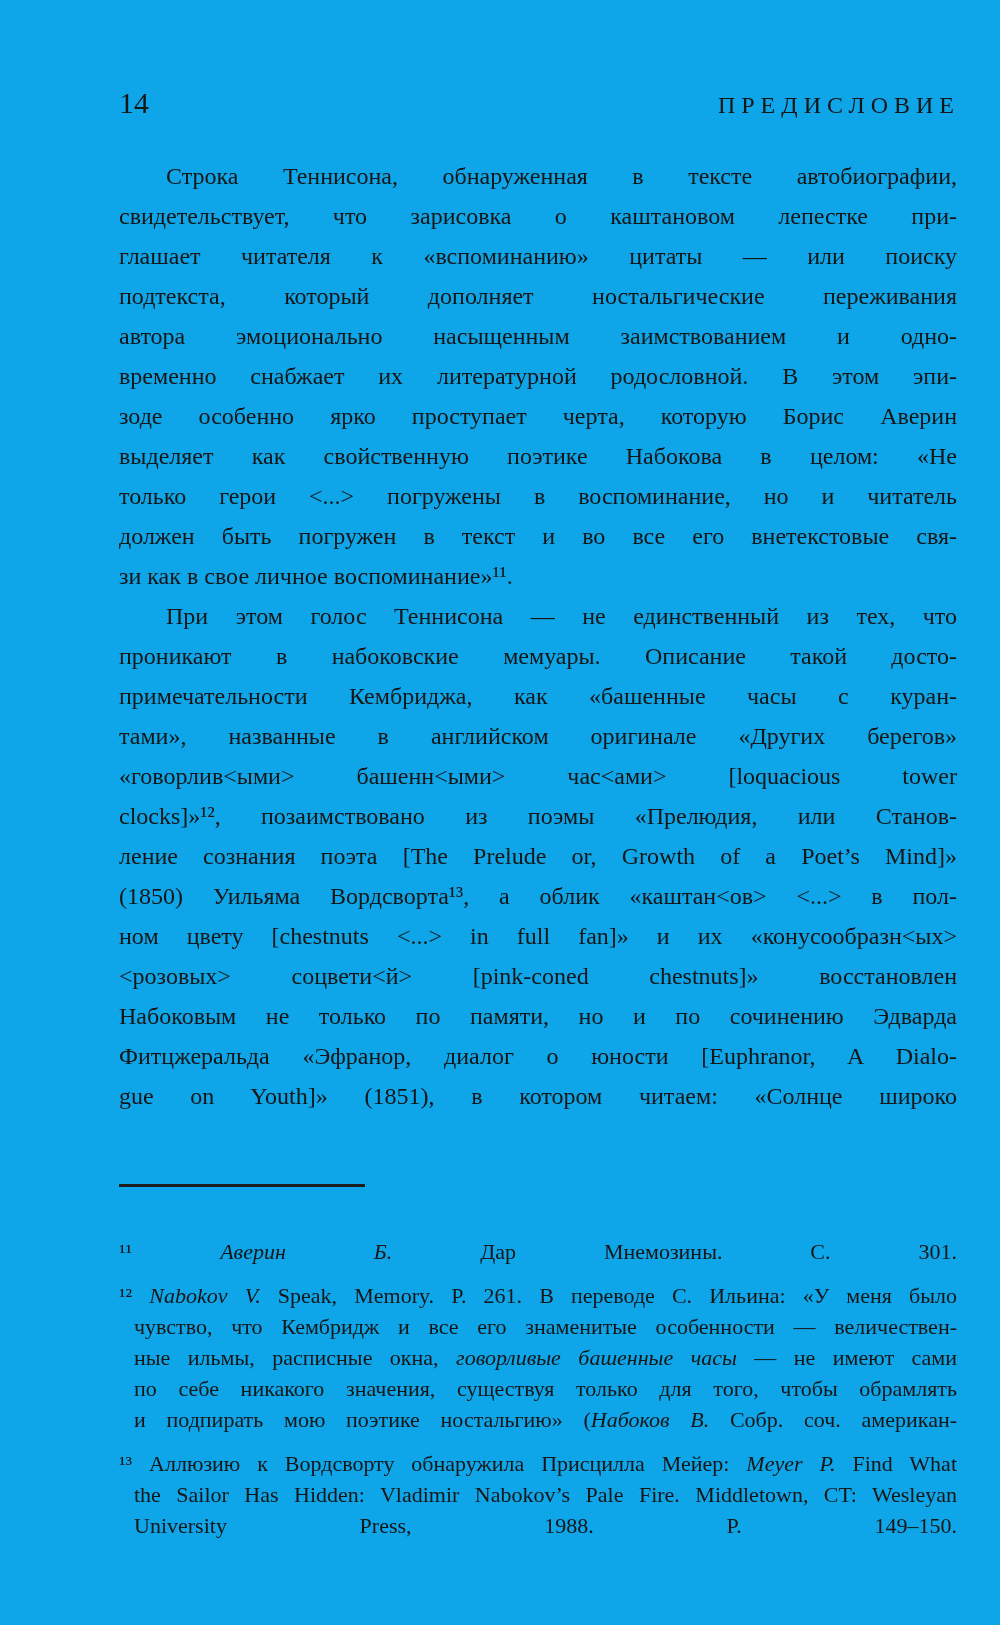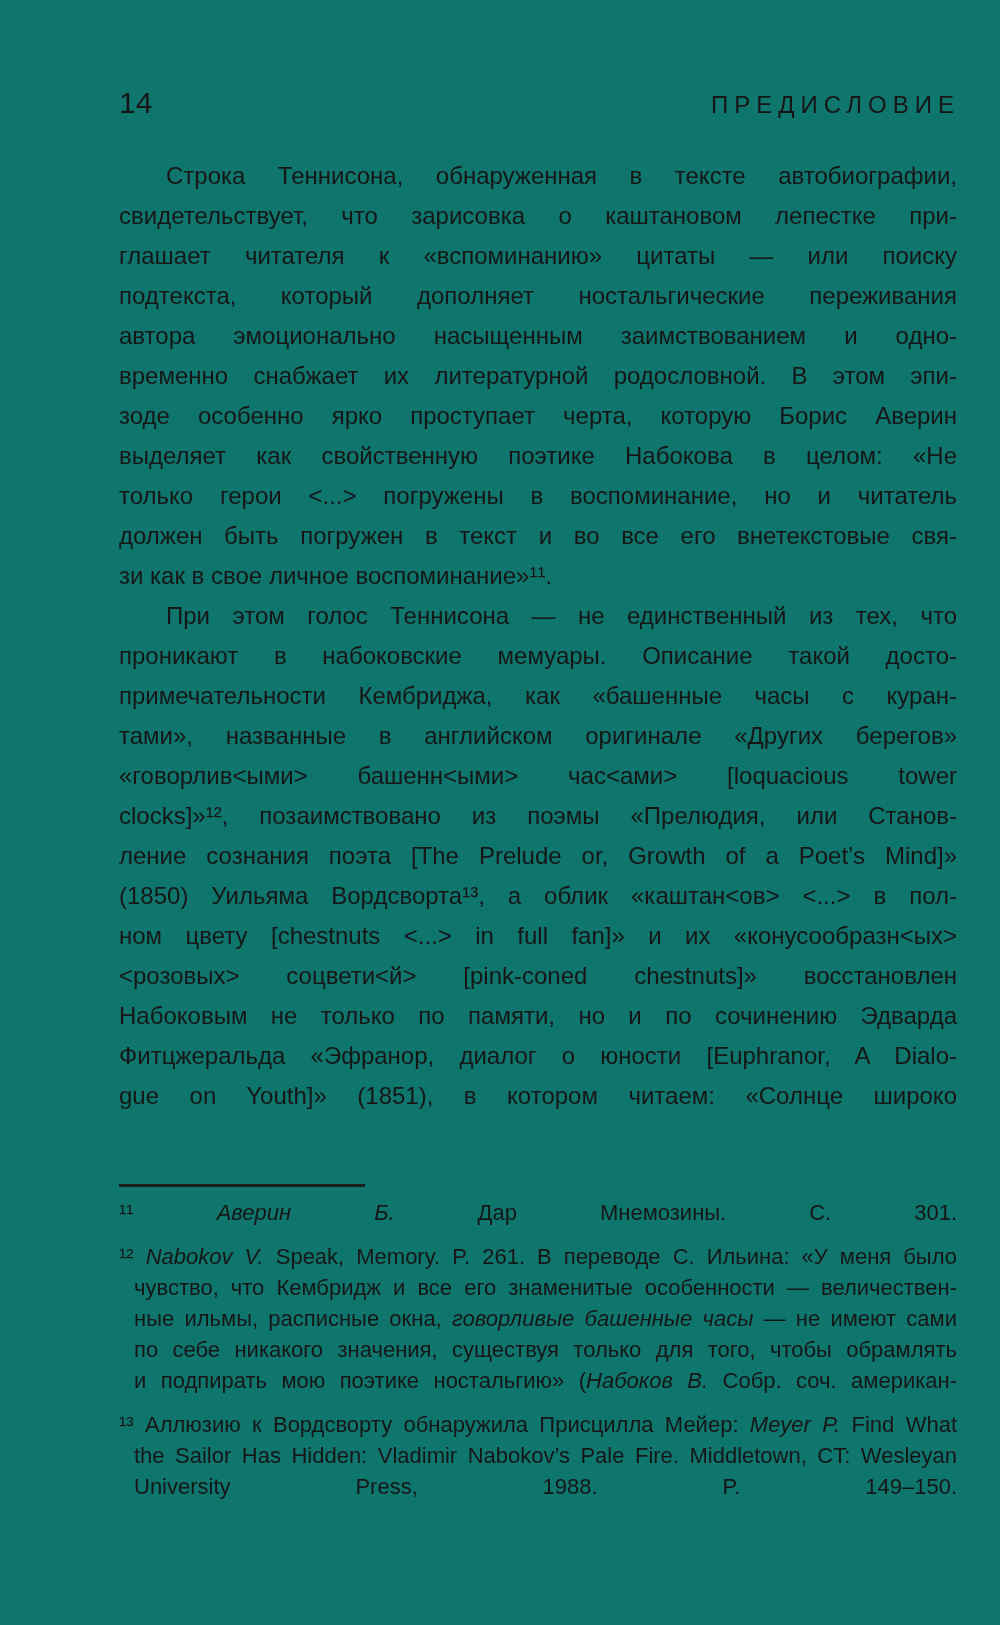--- a/index.html
+++ b/index.html
@@ -1,23 +1,23 @@
 <!DOCTYPE html>
 <html><head>
 <meta charset="utf-8">
 <style>
   html, body { margin: 0; padding: 0; }
   body { background: #fbfbf8; }
   .page {
     position: relative;
     width: 1000px;
     height: 1625px;
-    background: #0f766e;
+    background: #0ea5e9;
     color: #161616;
-    font-family: Liberation Sans, sans-serif;
+    font-family: Liberation Serif, serif;
     overflow: hidden;
   }
   .pagenum {
     position: absolute;
     top: 88px;
     left: 119px;
     font-size: 30px;
     line-height: 30px;
   }
   .running {
@@ -47,21 +47,21 @@
   .fn-rule {
     position: absolute;
     top: 1184px;
     left: 119px;
     width: 246px;
     height: 3px;
     background: #1d1d1d;
   }
   .footnotes {
     position: absolute;
-    top: 1197px;
+    top: 1236px;
     left: 119px;
     width: 838px;
   }
   .fn { padding-left: 15px; }
   .fn + .fn { margin-top: 13px; }
   .fn .line {
     font-size: 22px;
     line-height: 31px;
     text-align: justify;
     text-align-last: justify;

